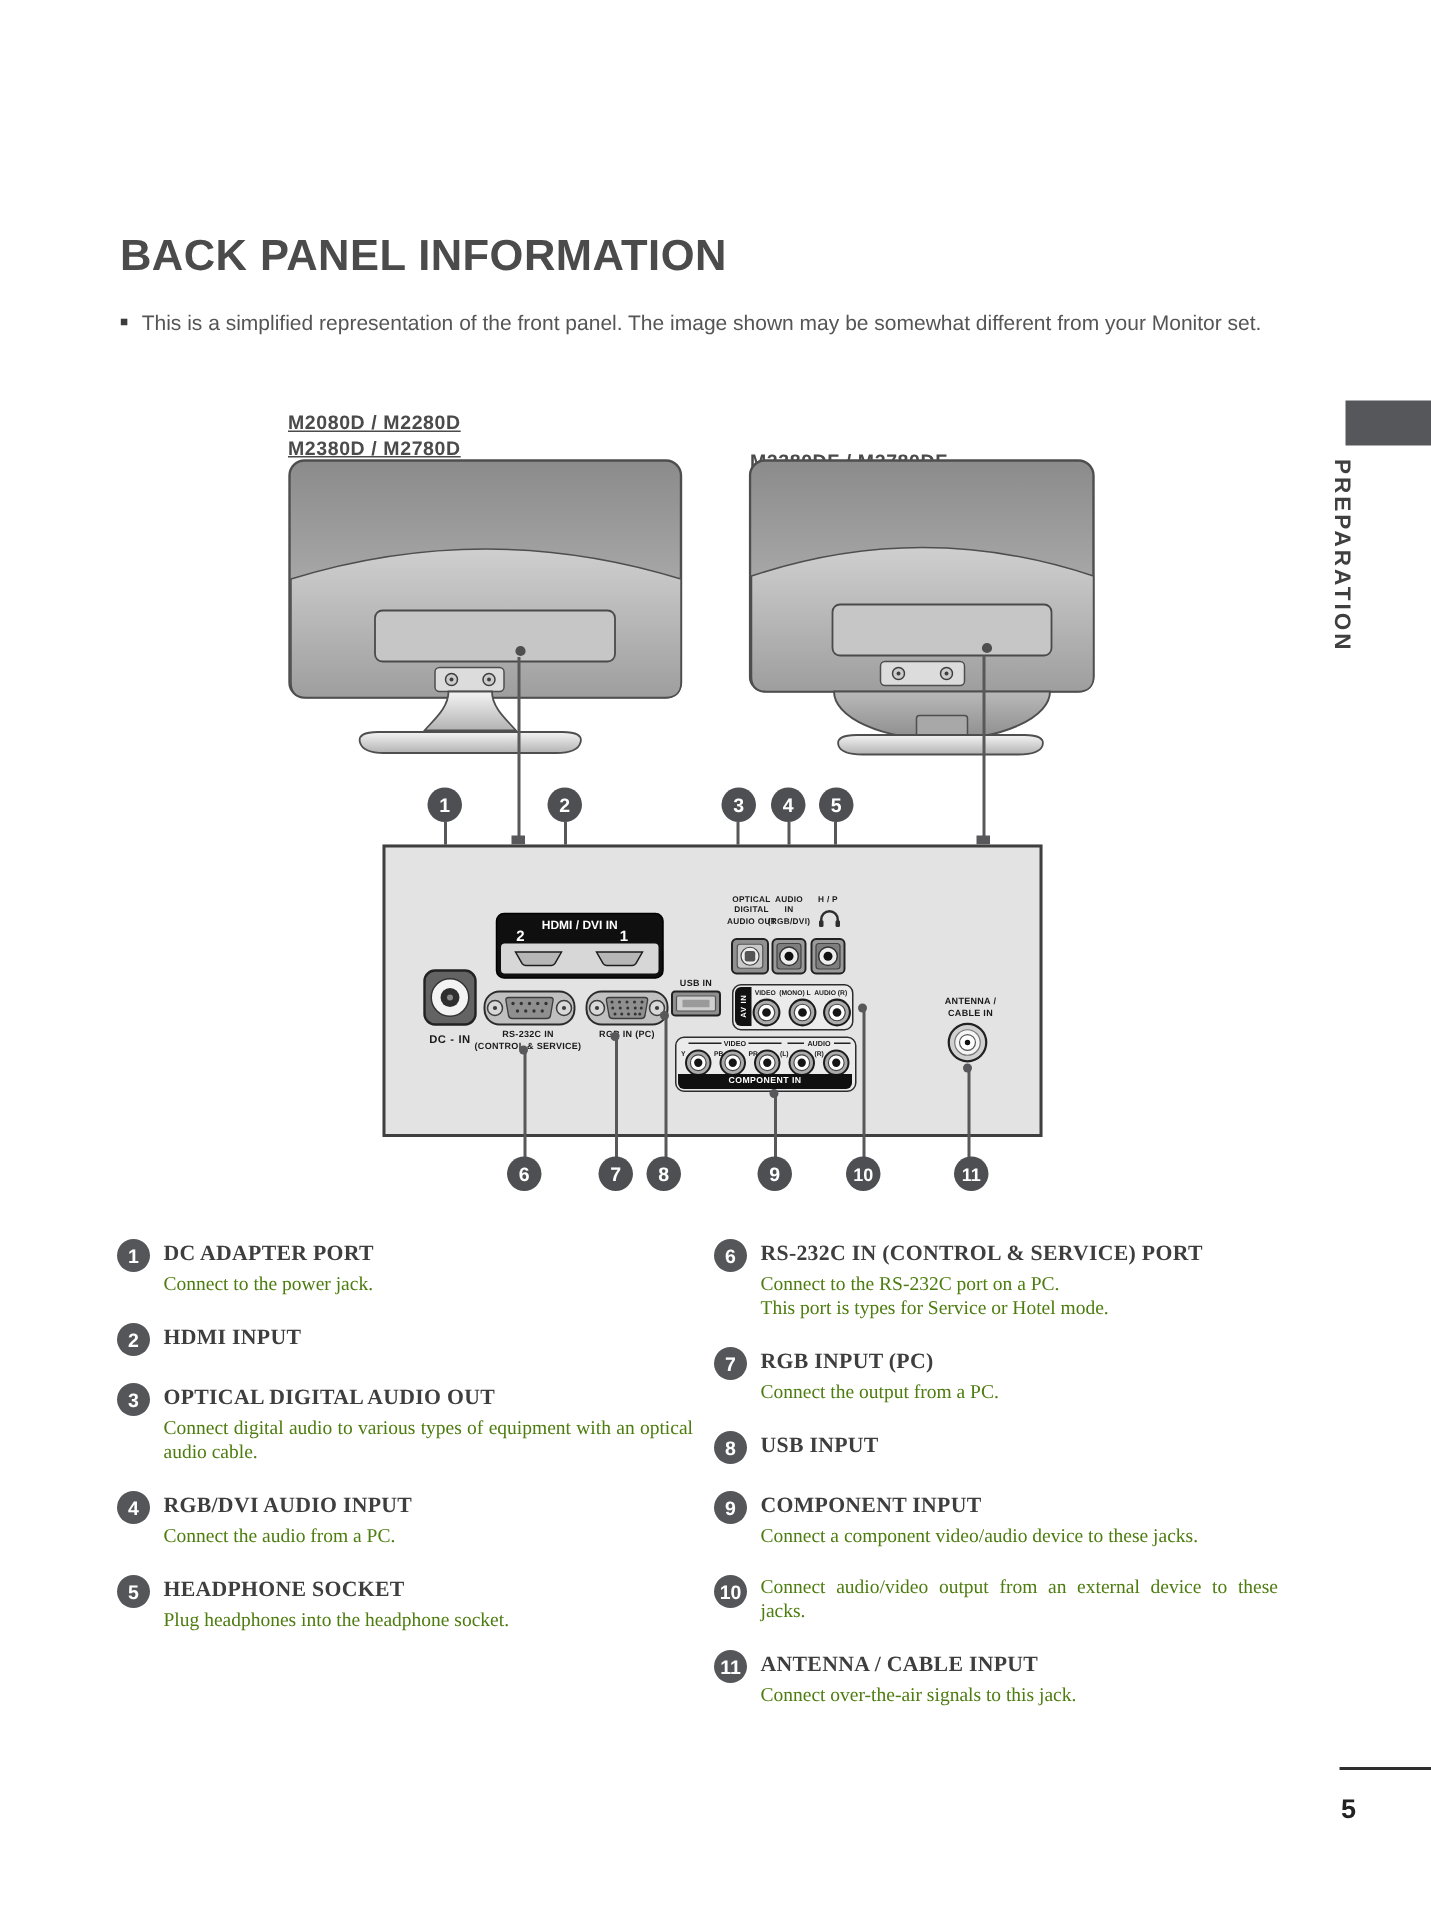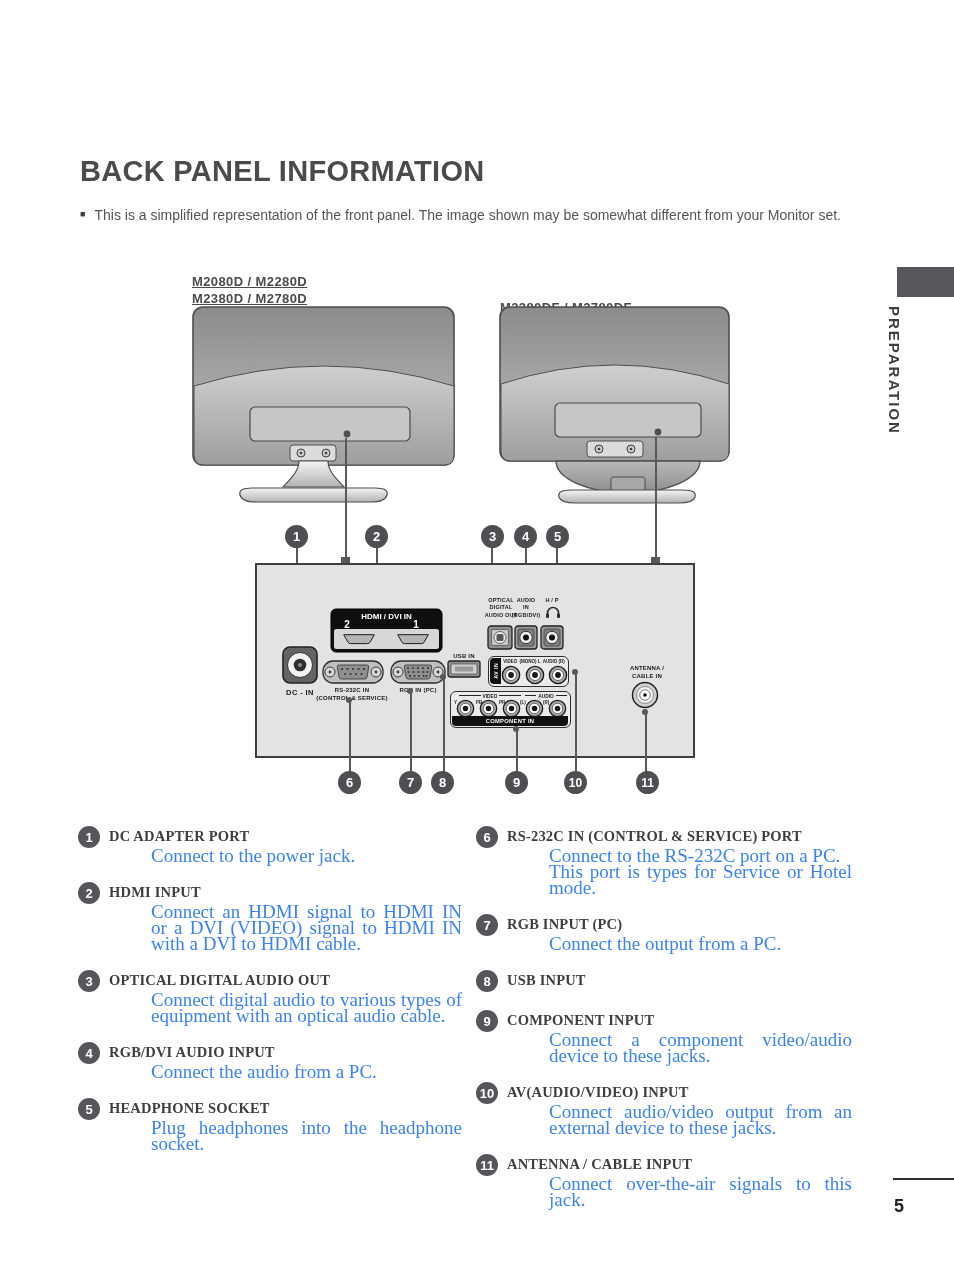--- a/index.html
+++ b/index.html
@@ -48,21 +48,21 @@
            display:flex;align-items:center;justify-content:center;color:#fff;font-size:5.8px;font-weight:bold;letter-spacing:0.3px;}
   
   .desc-col{position:absolute;top:826px;}
   .desc-col.left{left:78px;width:384px;}
   .desc-col.right{left:476px;width:376px;}
   .desc-item{display:flex;gap:9px;margin-bottom:18px;}
   .badge{width:22px;height:22px;border-radius:50%;background:#54565a;color:#fff;font-weight:bold;font-size:13px;
          display:flex;align-items:center;justify-content:center;flex:0 0 22px;}
   .desc-text{flex:1;font-family:Liberation Serif, serif;}
   .desc-title{font-weight:bold;font-size:14.5px;color:#3e3e3e;margin:2px 0 3px 0;letter-spacing:0.2px;}
-  .desc-body{font-size:19px;color:#3b82f6;line-height:16px;text-align:justify;white-space:pre-line;margin-left:42px;}
+  .desc-body{font-size:13px;color:#4d7c0f;line-height:16px;text-align:justify;white-space:pre-line;}
   svg text{font-family:"Liberation Sans",sans-serif;}
 </style>
 </head>
 <body>
 
 <div id="page">
 
   <div class="title">BACK PANEL INFORMATION</div>
   <div class="intro">
     <span class="intro-bullet">■</span>
@@ -356,21 +356,20 @@
       <span class="badge">1</span>
       <div class="desc-text">
         <div class="desc-title">DC ADAPTER PORT</div>
         <div class="desc-body">Connect to the power jack.</div>
       </div>
     </div>
     <div class="desc-item">
       <span class="badge">2</span>
       <div class="desc-text">
         <div class="desc-title">HDMI INPUT</div>
-        <div class="desc-body">Connect an HDMI signal to HDMI IN or a DVI (VIDEO) signal to HDMI IN with a DVI to HDMI cable.</div>
       </div>
     </div>
     <div class="desc-item">
       <span class="badge">3</span>
       <div class="desc-text">
         <div class="desc-title">OPTICAL DIGITAL AUDIO OUT</div>
         <div class="desc-body">Connect digital audio to various types of equipment with an optical audio cable.</div>
       </div>
     </div>
     <div class="desc-item">
@@ -415,21 +414,20 @@
     <div class="desc-item">
       <span class="badge">9</span>
       <div class="desc-text">
         <div class="desc-title">COMPONENT INPUT</div>
         <div class="desc-body">Connect a component video/audio device to these jacks.</div>
       </div>
     </div>
     <div class="desc-item">
       <span class="badge">10</span>
       <div class="desc-text">
-        <div class="desc-title">AV(AUDIO/VIDEO) INPUT</div>
         <div class="desc-body">Connect audio/video output from an external device to these jacks.</div>
       </div>
     </div>
     <div class="desc-item">
       <span class="badge">11</span>
       <div class="desc-text">
         <div class="desc-title">ANTENNA / CABLE INPUT</div>
         <div class="desc-body">Connect over-the-air signals to this jack.</div>
       </div>
     </div>

